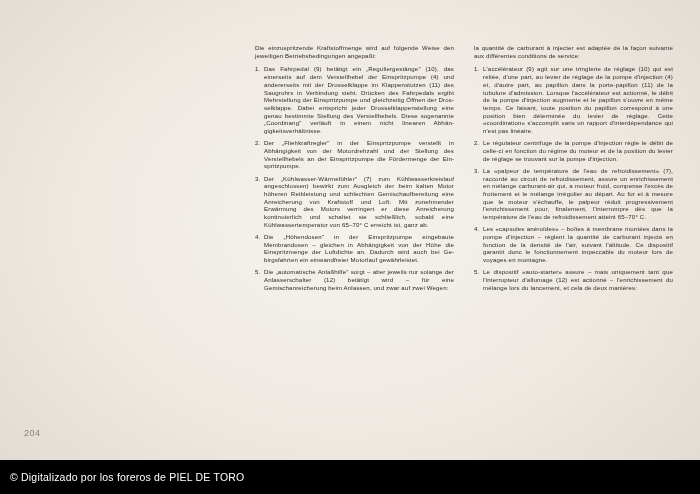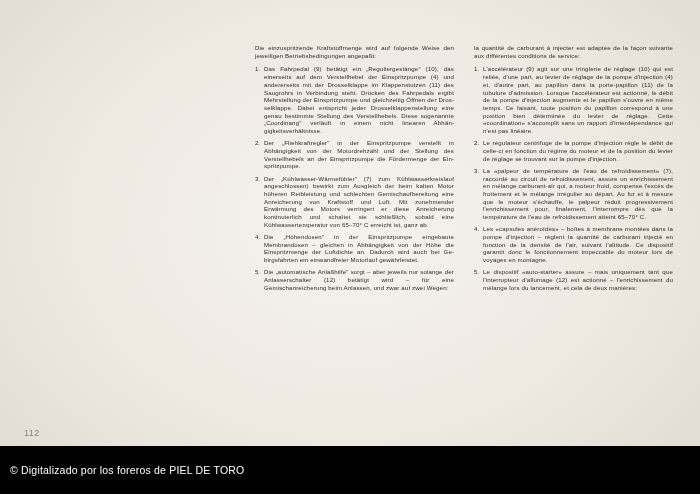--- a/index.html
+++ b/index.html
@@ -81,21 +81,21 @@
     font-size: 9px;
     color: #8a8277;
     letter-spacing: 0.5px;
     z-index: 3;
   }
   .footer-bar {
     position: absolute;
     left: 0;
     right: 0;
     bottom: 0;
-    height: 48px;
+    height: 34px;
     background: #000000;
     color: #ffffff;
     display: flex;
     align-items: center;
     z-index: 5;
   }
   .footer-bar .credit {
     font-size: 10.5px;
     padding-left: 10px;
     letter-spacing: 0.2px;
@@ -154,18 +154,18 @@
         <span class="txt">Les «capsules anéroïdes» – boîtes à membrane montées dans la pompe d'injection – règlent la quantité de carburant injecté en fonction de la densité de l'air, suivant l'altitude. Ce dis­positif garantit donc le fonctionnement impec­cable du moteur lors de voyages en montagne.</span>
       </div>
       <div class="listitem">
         <span class="num">5.</span>
         <span class="txt">Le dispositif «auto-starter» assure – mais uniquement tant que l'interrupteur d'allumage (12) est actionné – l'enrichissement du mélange lors du lancement, et cela de deux manières:</span>
       </div>
     </div>
 
   </div>
 
-  <div class="folio">112</div>
+  <div class="folio">204</div>
 
   <div class="footer-bar">
     <div class="credit">© Digitalizado por los foreros de PIEL DE TORO</div>
   </div>
 </div>
 
 </body></html>

